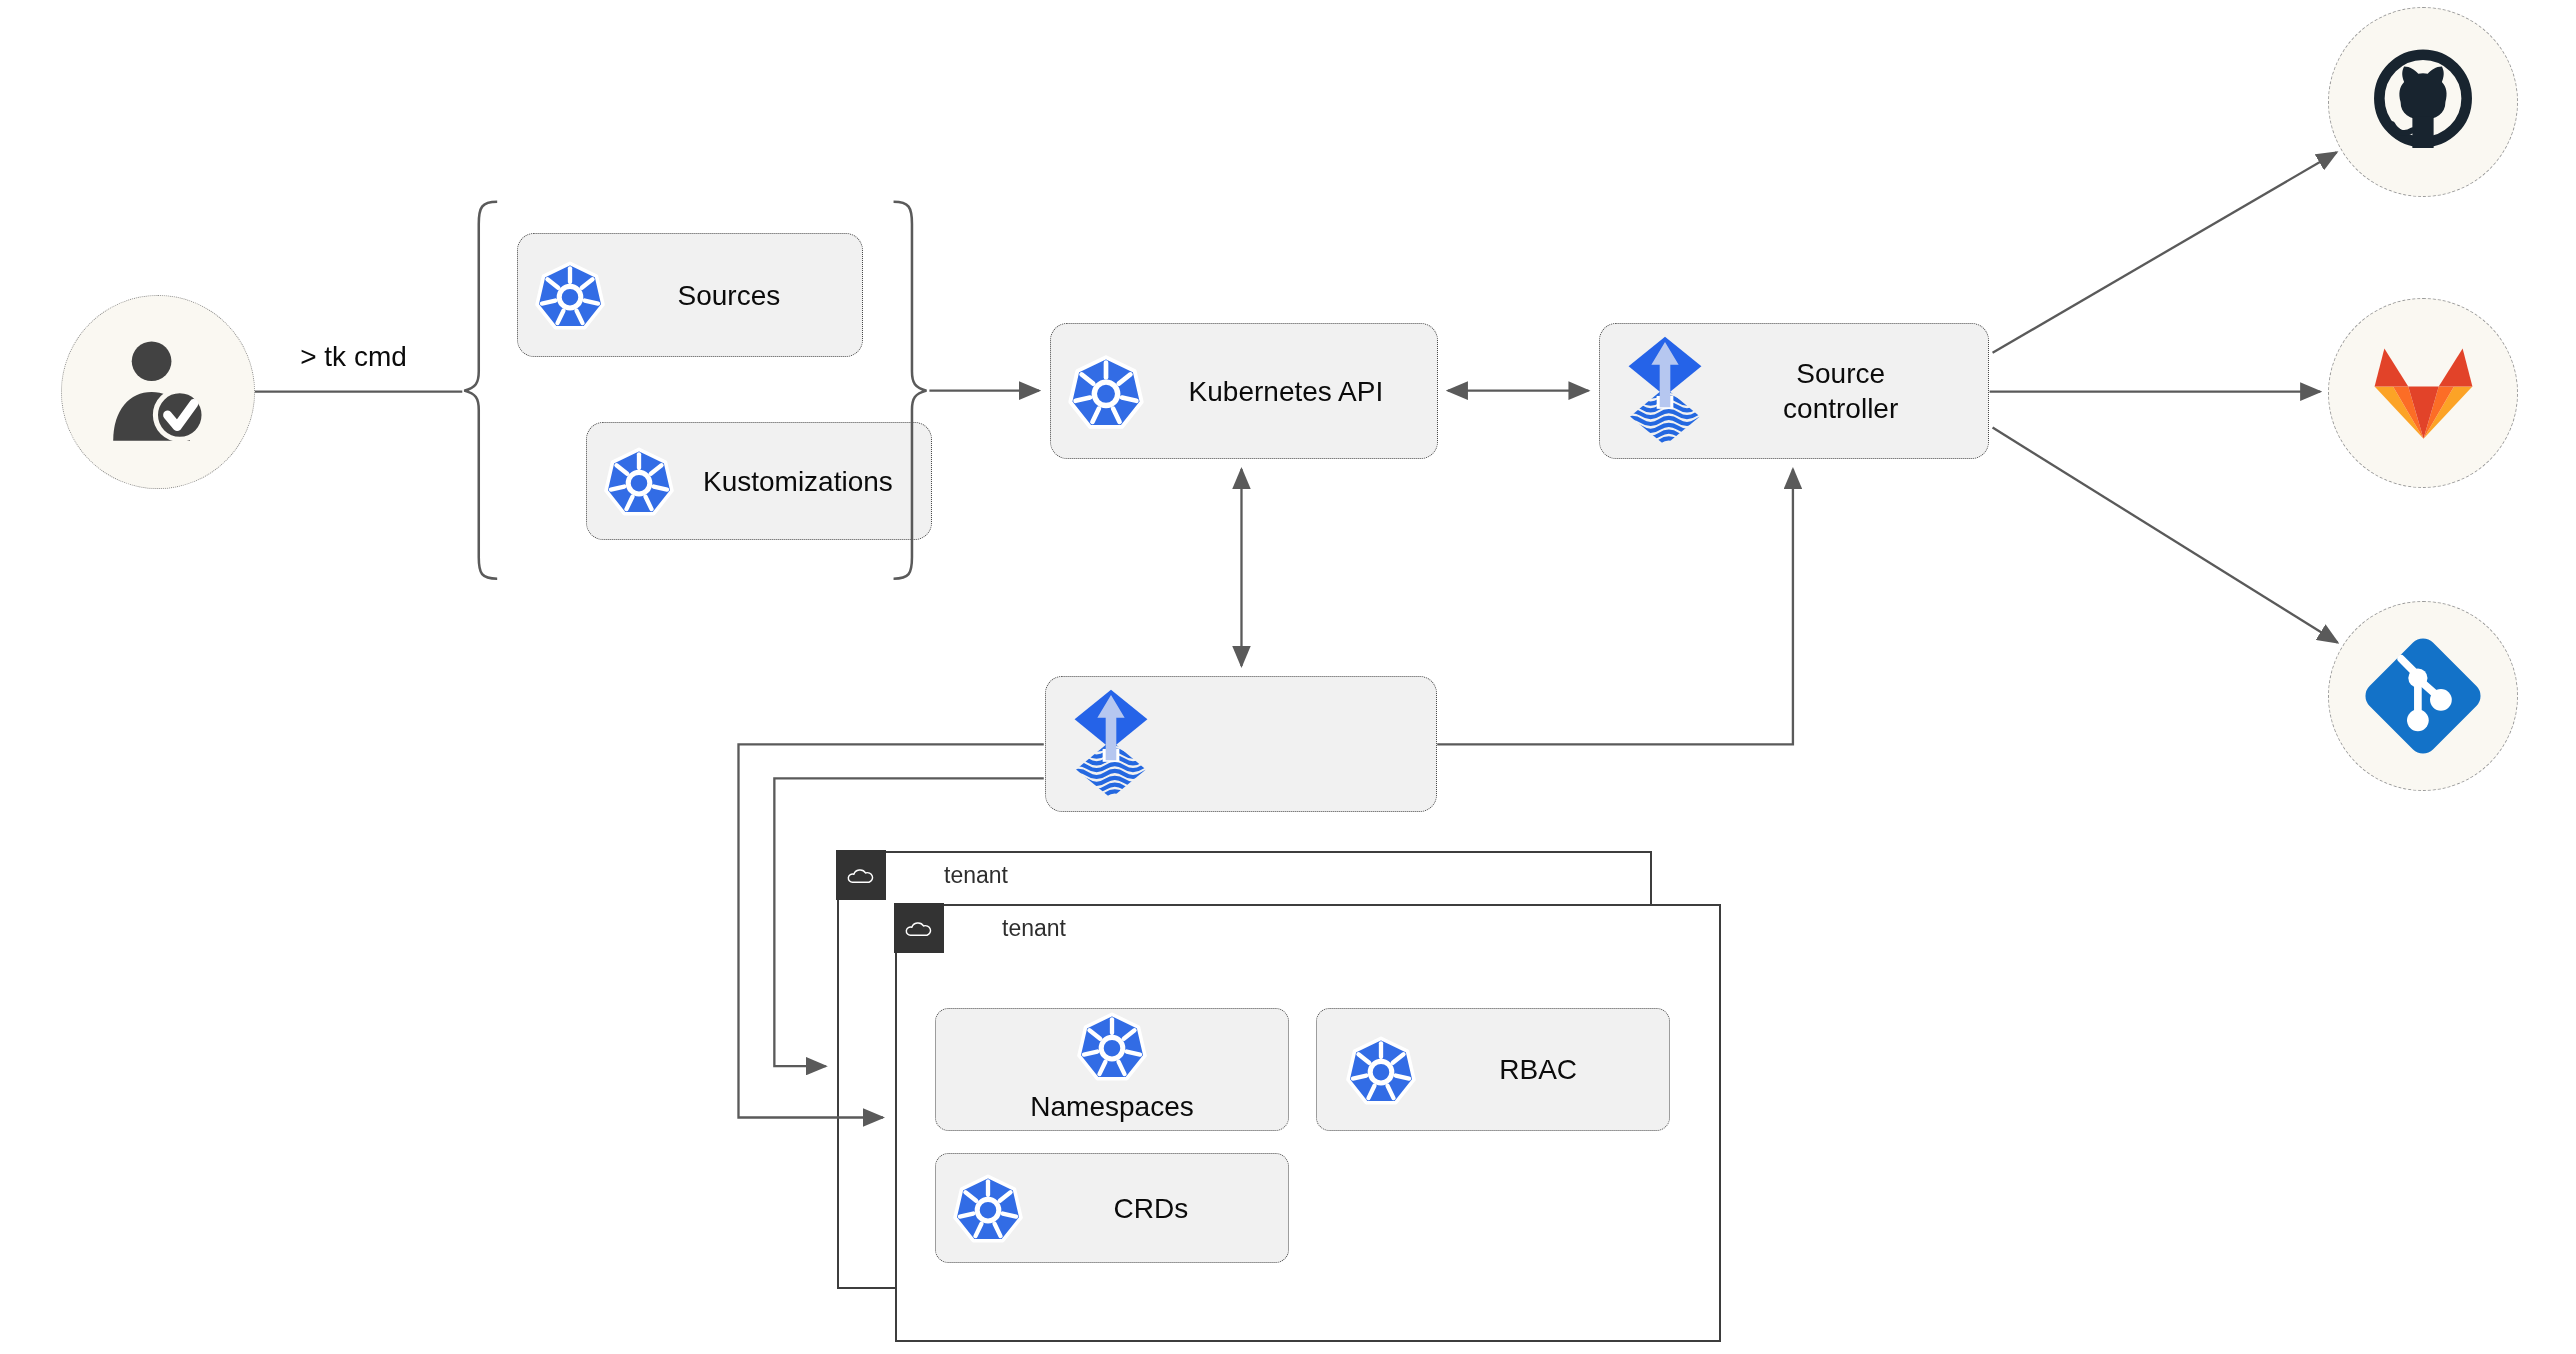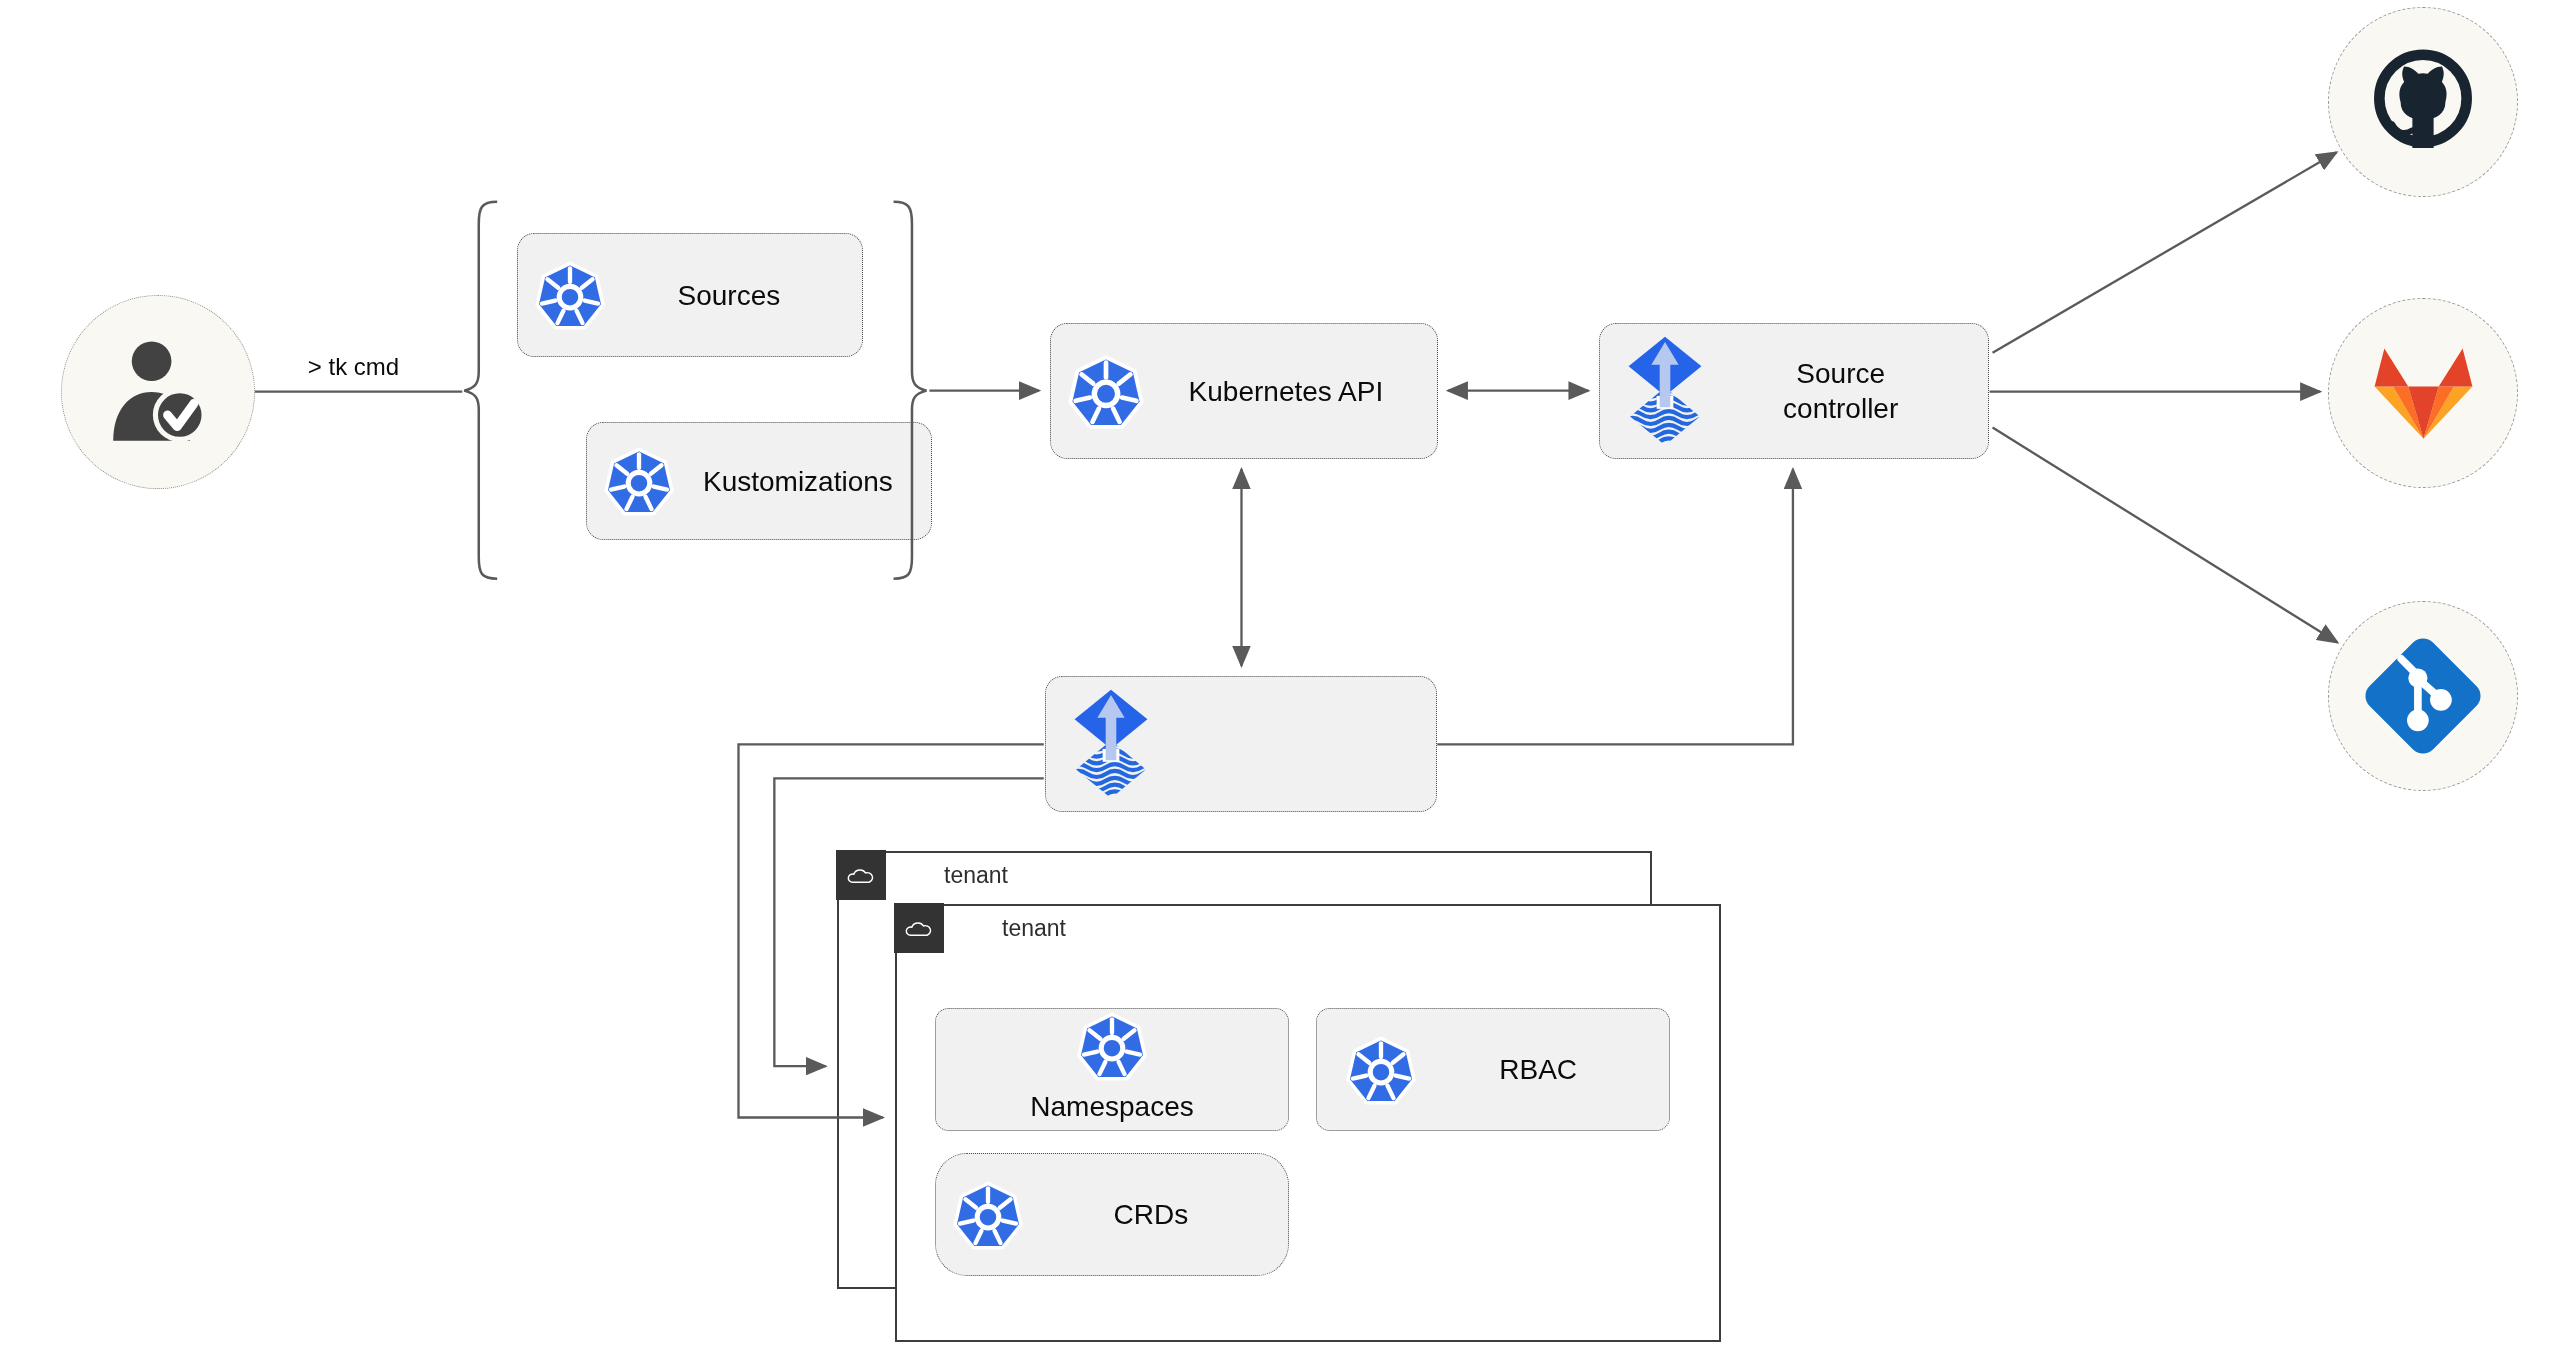--- a/index.html
+++ b/index.html
@@ -31,22 +31,22 @@
   
   .node.inner{border-radius:13.6px;z-index:4;}
   
   .circle{
     position:absolute;border-radius:50%;background:#faf8f2;box-sizing:border-box;
     display:flex;align-items:center;justify-content:center;z-index:4;
   }
   .circle.dotted{border:1.9px dotted #8c8c8c;}
   .circle.dashed{border:1.9px dashed #9a9a9a;}
   .cmd-label{
-    position:absolute;left:271px;top:353px;width:165px;text-align:center;
-    font-size:24px;color:#0b0b0b;z-index:4;
+    position:absolute;left:271px;top:341px;width:165px;text-align:center;
+    font-size:28px;color:#0b0b0b;z-index:4;
   }
   #connectors{position:absolute;left:0;top:0;z-index:10;pointer-events:none;}
   #symbol-defs{position:absolute;width:0;height:0;overflow:hidden;}
 </style>
 </head>
 <body>
 
 <svg id="symbol-defs" aria-hidden="true">
   <defs>
 
@@ -208,21 +208,21 @@
         <use href="#sym-k8s"></use>
       </svg>
     <div class="node-label">Namespaces</div>
   </div>
   <div class="node inner" style="left:1316px;top:1008px;width:354px;height:123px;padding-left:28px;">
     <svg class="node-icon" width="72" height="74" viewBox="0 0 100 100">
         <use href="#sym-k8s"></use>
       </svg>
     <div class="node-label">RBAC</div>
   </div>
-  <div class="node inner" style="left:935px;top:1153px;width:354px;height:123px;border-radius:32px;">
+  <div class="node inner" style="left:935px;top:1153px;width:354px;height:110px;">
     <svg class="node-icon" width="72" height="74" viewBox="0 0 100 100">
         <use href="#sym-k8s"></use>
       </svg>
     <div class="node-label">CRDs</div>
   </div>
 
   <svg id="connectors" width="2576" height="1355" viewBox="0 0 2658 1398">
     <defs>
       <marker id="arrow" markerWidth="9.5" markerHeight="8" refX="8.6" refY="4" orient="auto-start-reverse" markerUnits="strokeWidth">
         <path d="M0,0 L9.5,4 L0,8 Z" fill="#5a5a5a"></path>

